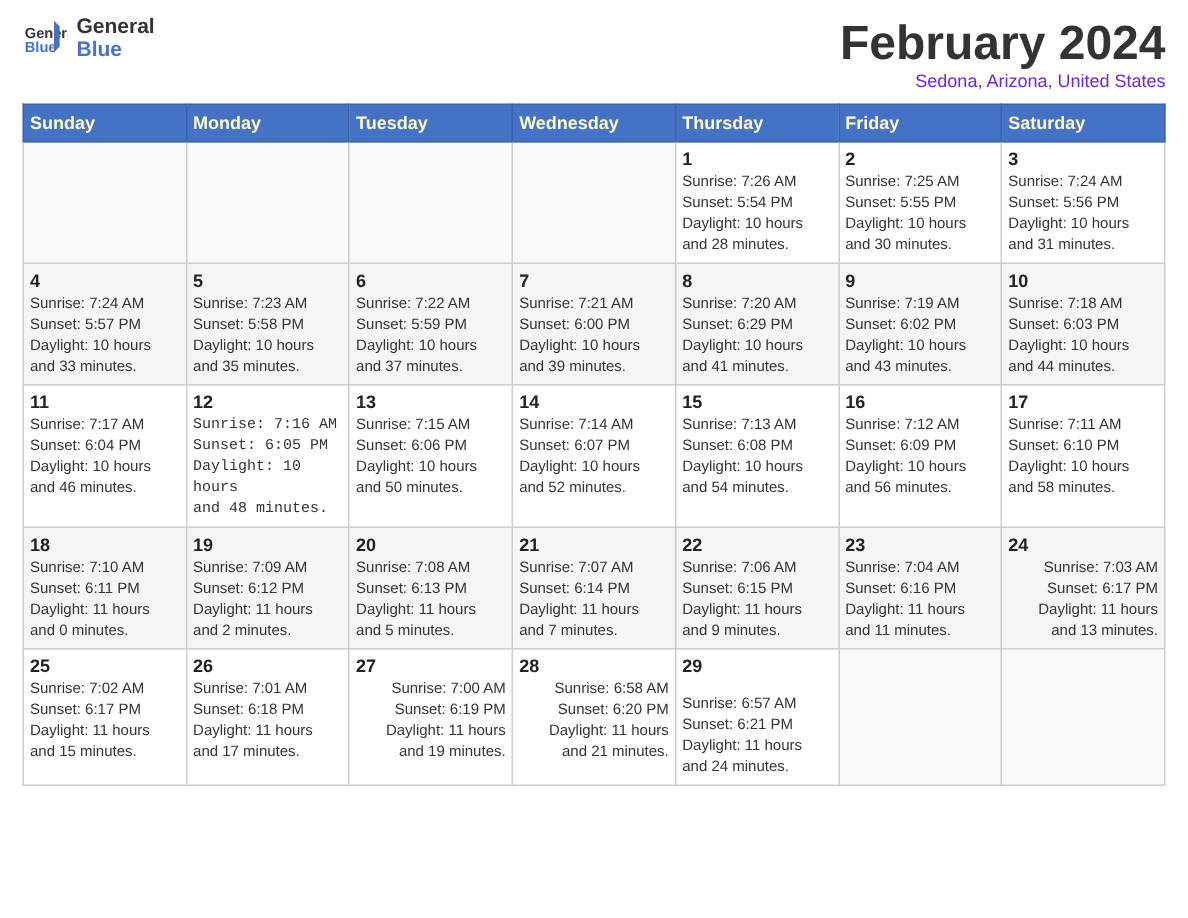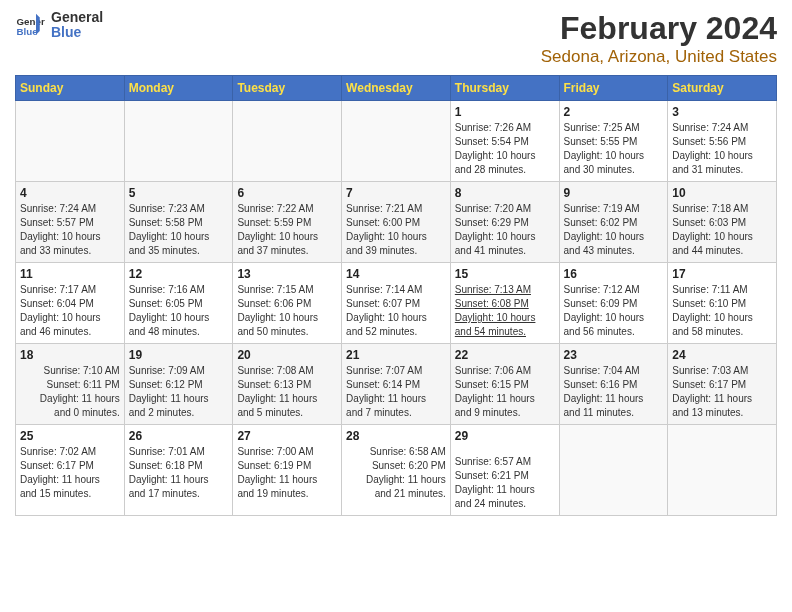--- a/index.html
+++ b/index.html
@@ -28,31 +28,31 @@
     .title-area {
       text-align: right;
       margin-left: 31px;
     }
     .main-title {
       font-size: 32px;
       font-weight: bold;
       color: #333;
     }
     .subtitle {
-      font-size: 17px;
-      color: #a16207;
+      font-size: 12px;
+      color: #6d28d9;
     }
     table {
       width: 100%;
       border-collapse: collapse;
       font-size: 11px;
     }
     thead tr th {
       background-color: #4472C4;
-      color: #fde047;
+      color: #fef9c3;
       padding: 5px 4px;
       text-align: left;
       font-size: 12px;
       border: 1px solid #3a62a8;
     }
     tbody tr td {
       vertical-align: top;
       padding: 4px 4px;
       border: 1px solid #ccc;
       width: calc(100% / 7);
@@ -193,42 +193,42 @@
       <tr>
         <td>
           <div class="day-num">11</div>
           <div class="day-detail" style="white-space: pre-line;">Sunrise: 7:17 AM
 Sunset: 6:04 PM
 Daylight: 10 hours
 and 46 minutes.</div>
         </td>
         <td>
           <div class="day-num">12</div>
-          <div class="day-detail" style="white-space: pre-line;">Sunrise: 7:16 AM
+          <div class="day-detail" style="white-space: pre-line; font-family: Liberation Mono, monospace;">Sunrise: 7:16 AM
 Sunset: 6:05 PM
 Daylight: 10 hours
 and 48 minutes.</div>
         </td>
         <td>
           <div class="day-num">13</div>
           <div class="day-detail" style="white-space: pre-line;">Sunrise: 7:15 AM
 Sunset: 6:06 PM
 Daylight: 10 hours
 and 50 minutes.</div>
         </td>
         <td>
           <div class="day-num">14</div>
           <div class="day-detail" style="white-space: pre-line;">Sunrise: 7:14 AM
 Sunset: 6:07 PM
 Daylight: 10 hours
 and 52 minutes.</div>
         </td>
         <td>
           <div class="day-num">15</div>
-          <div class="day-detail" style="white-space: pre-line; text-decoration: underline;">Sunrise: 7:13 AM
+          <div class="day-detail" style="white-space: pre-line;">Sunrise: 7:13 AM
 Sunset: 6:08 PM
 Daylight: 10 hours
 and 54 minutes.</div>
         </td>
         <td>
           <div class="day-num">16</div>
           <div class="day-detail" style="white-space: pre-line;">Sunrise: 7:12 AM
 Sunset: 6:09 PM
 Daylight: 10 hours
 and 56 minutes.</div>
@@ -237,21 +237,21 @@
           <div class="day-num">17</div>
           <div class="day-detail" style="white-space: pre-line;">Sunrise: 7:11 AM
 Sunset: 6:10 PM
 Daylight: 10 hours
 and 58 minutes.</div>
         </td>
       </tr>
       <tr>
         <td>
           <div class="day-num">18</div>
-          <div class="day-detail" style="white-space: pre-line; text-align: right;">Sunrise: 7:10 AM
+          <div class="day-detail" style="white-space: pre-line;">Sunrise: 7:10 AM
 Sunset: 6:11 PM
 Daylight: 11 hours
 and 0 minutes.</div>
         </td>
         <td>
           <div class="day-num">19</div>
           <div class="day-detail" style="white-space: pre-line;">Sunrise: 7:09 AM
 Sunset: 6:12 PM
 Daylight: 11 hours
 and 2 minutes.</div>
@@ -279,21 +279,21 @@
         </td>
         <td>
           <div class="day-num">23</div>
           <div class="day-detail" style="white-space: pre-line;">Sunrise: 7:04 AM
 Sunset: 6:16 PM
 Daylight: 11 hours
 and 11 minutes.</div>
         </td>
         <td>
           <div class="day-num">24</div>
-          <div class="day-detail" style="white-space: pre-line;">Sunrise: 7:03 AM
+          <div class="day-detail" style="white-space: pre-line; text-align: right;">Sunrise: 7:03 AM
 Sunset: 6:17 PM
 Daylight: 11 hours
 and 13 minutes.</div>
         </td>
       </tr>
       <tr>
         <td>
           <div class="day-num">25</div>
           <div class="day-detail" style="white-space: pre-line;">Sunrise: 7:02 AM
 Sunset: 6:17 PM
@@ -302,21 +302,21 @@
         </td>
         <td>
           <div class="day-num">26</div>
           <div class="day-detail" style="white-space: pre-line;">Sunrise: 7:01 AM
 Sunset: 6:18 PM
 Daylight: 11 hours
 and 17 minutes.</div>
         </td>
         <td>
           <div class="day-num">27</div>
-          <div class="day-detail" style="white-space: pre-line;">Sunrise: 7:00 AM
+          <div class="day-detail" style="white-space: pre-line; text-align: right;">Sunrise: 7:00 AM
 Sunset: 6:19 PM
 Daylight: 11 hours
 and 19 minutes.</div>
         </td>
         <td>
           <div class="day-num">28</div>
           <div class="day-detail" style="white-space: pre-line; text-align: right;">Sunrise: 6:58 AM
 Sunset: 6:20 PM
 Daylight: 11 hours
 and 21 minutes.</div>

